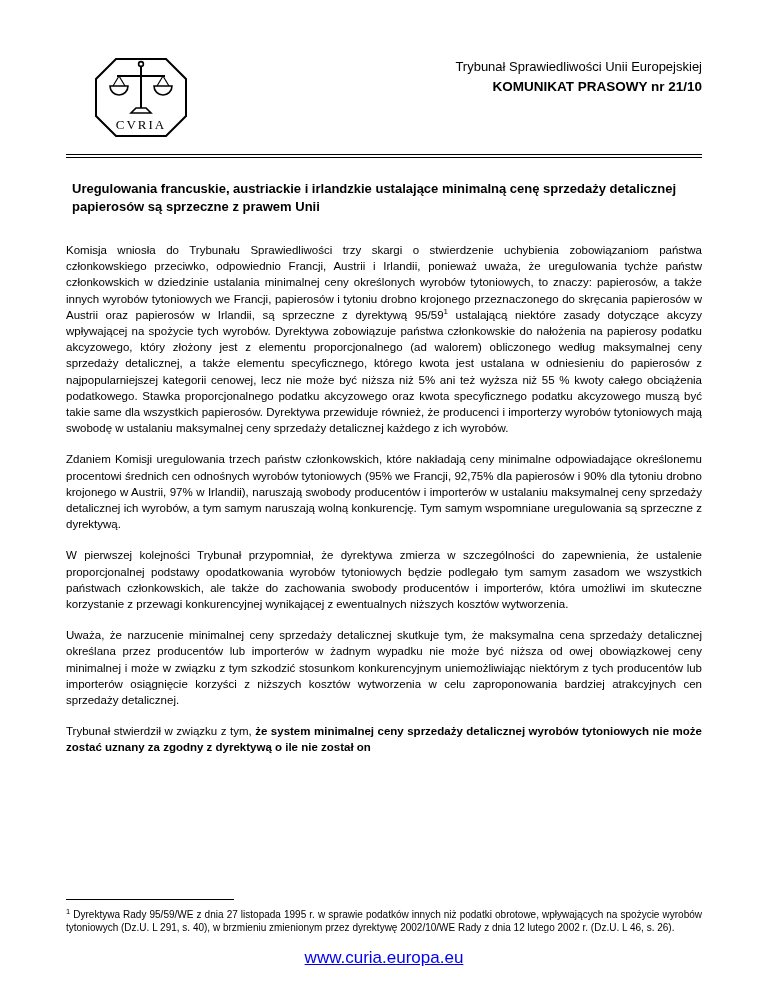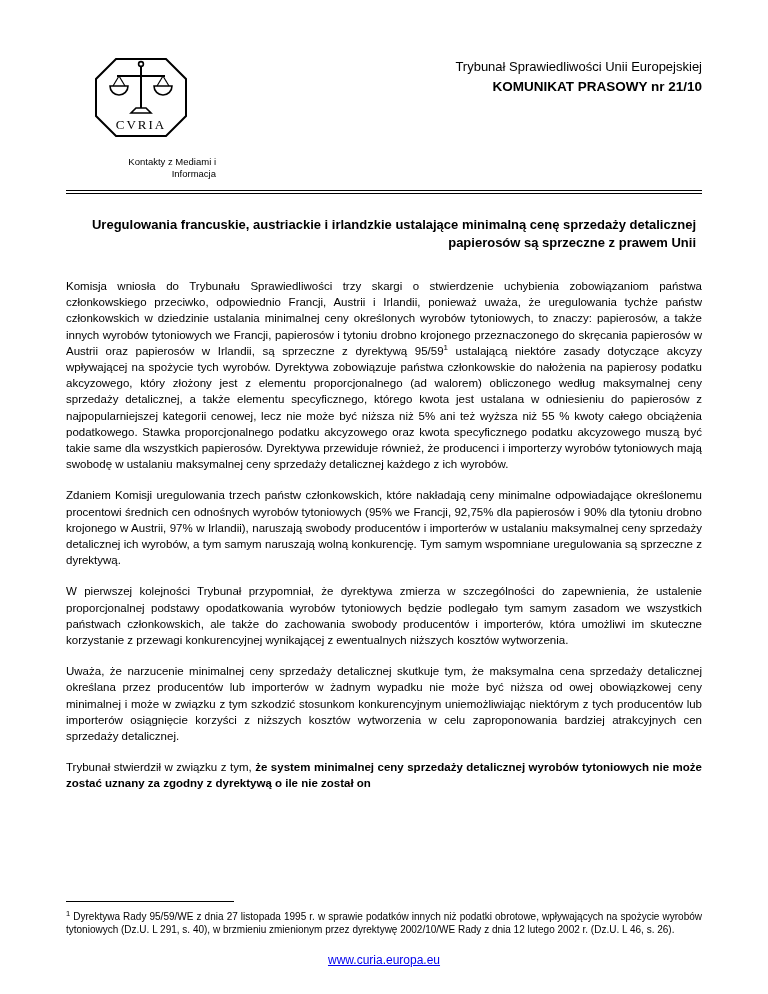--- a/index.html
+++ b/index.html
@@ -53,21 +53,21 @@
     height: 2px;
     border-top: 1px solid #000;
     border-bottom: 1px solid #000;
   }
 
   
   .article-title {
     margin: 22px 6px 0 6px;
     font-size: 13px;
     font-weight: bold;
-    text-align: right;
+    text-align: left;
     line-height: 18px;
   }
   .article-subtitle {
     margin: 13px 0 0 0;
     font-size: 12px;
     font-style: italic;
     text-align: center;
     line-height: 16px;
   }
   .body-text { margin-top: 26px; }
@@ -98,21 +98,21 @@
     line-height: 13px;
     text-align: justify;
     margin: 0;
   }
   .footnote sup { font-size: 7.5px; }
   .footer {
     text-align: center;
     margin-top: 14px;
   }
   .footer a {
-    font-size: 12px;
+    font-size: 17px;
     color: #0000ee;
     text-decoration: underline;
     cursor: pointer;
   }
 </style>
 </head>
 <body>
 
 <div class="page">
 
@@ -135,24 +135,20 @@
 
           <line x1="74" y1="24" x2="68" y2="34" stroke="#000" stroke-width="1.2"></line>
           <line x1="74" y1="24" x2="80" y2="34" stroke="#000" stroke-width="1.2"></line>
           <path d="M65,34 A 9 9 0 0 0 83,34 Z" stroke="#000" stroke-width="1.6" fill="none"></path>
 
           <path d="M42,61 L62,61 L57,56 L47,56 Z" stroke="#000" stroke-width="1.6" fill="none"></path>
 
           <text x="52" y="77" text-anchor="middle" font-family="Liberation Serif, serif" font-size="13" letter-spacing="2" fill="#000">CVRIA</text>
         </svg>
       </span>
-      <div class="logo-caption">
-        <div>Kontakty z Mediami i</div>
-        <div>Informacja</div>
-      </div>
     </div>
 
     <div class="header-right">
       <div class="institution">Trybunał Sprawiedliwości Unii Europejskiej</div>
       <div class="release-title">KOMUNIKAT PRASOWY nr 21/10</div>
     </div>
   </div>
 
   <div class="header-rule"></div>
 

